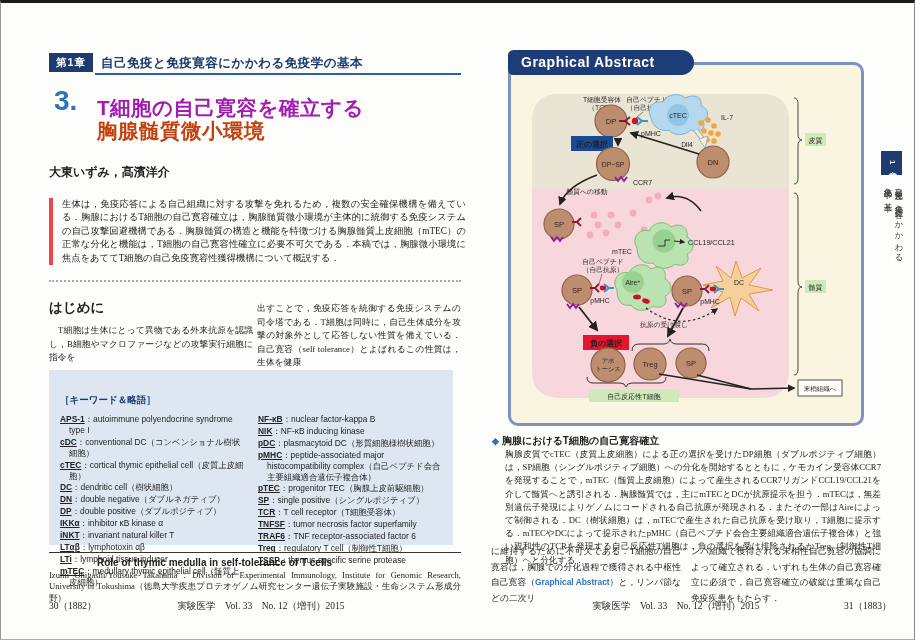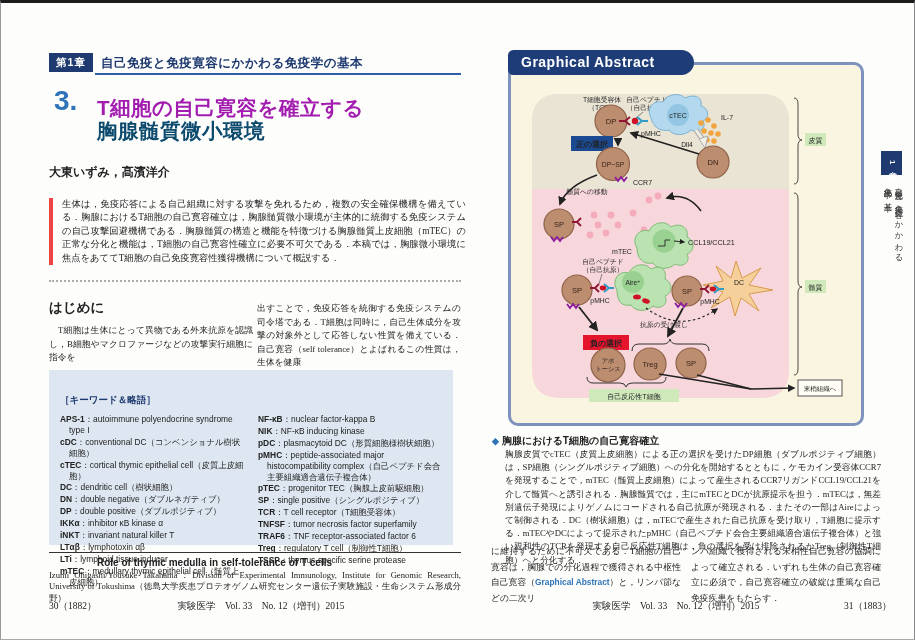--- a/index.html
+++ b/index.html
@@ -9,36 +9,36 @@
   .abs{position:absolute;}
   .serif{font-family:"Liberation Serif","DejaVu Serif",serif;}
   .just{text-align:justify;}
   
   .chapter-box{left:48px;top:50px;width:44px;height:19px;background:#1e3a70;color:#fff;
     font-size:10.5px;font-weight:bold;text-align:center;line-height:19px;letter-spacing:1px;}
   .chapter-title{left:100px;top:52px;font-size:12.5px;font-weight:bold;color:#1e3a70;letter-spacing:.5px;}
   .header-rule{left:94px;top:70px;width:366px;height:2px;background:#2e5fa3;}
   .article-num{left:53px;top:82px;font-size:28px;font-weight:bold;color:#2f74b8;}
   .title-l1{left:96px;top:91px;font-size:20.5px;font-weight:bold;color:#a21caf;letter-spacing:.5px;}
-  .title-l2{left:96px;top:114px;font-size:20.5px;font-weight:bold;color:#0c4a6e;letter-spacing:.5px;}
+  .title-l2{left:96px;top:114px;font-size:20.5px;font-weight:bold;color:#c2410c;letter-spacing:.5px;}
   .authors{left:48px;top:161px;font-size:12px;font-weight:bold;}
   .abstract{left:48px;top:195px;width:404px;border-left:4px solid #ef4444;padding-left:9px;
     font-size:9.3px;line-height:13.4px;}
   .dotted-rule{left:48px;top:277px;width:412px;border-top:2px dotted #aaa;}
   .intro-h{left:48px;top:296px;font-size:13.5px;font-weight:bold;}
   .intro-c1{left:48px;top:321px;width:204px;font-size:8.8px;line-height:13.6px;}
   .intro-c1 .indent,.intro-c2{text-indent:0;}
   .intro-c2{left:256px;top:299px;width:204px;font-size:8.8px;line-height:13.6px;}
   .kwbox{left:48px;top:367px;width:404px;height:175px;background:#dee7f1;box-sizing:border-box;padding:24px 11px;}
   .kw-head{font-size:9.5px;font-weight:bold;color:#1e3a70;}
   .kw-line{font-size:9px;line-height:12px;margin-top:2px;}
   .kw-cols{display:flex;gap:14px;margin-top:7px;}
   .kw-cols ul{margin:0;padding:0;list-style:none;width:50%;font-size:8.4px;line-height:10.9px;}
   .kw-cols li{padding-left:9px;text-indent:-9px;margin-bottom:1px;}
-  .abbr{font-family:"Liberation Sans",sans-serif;font-weight:bold;}
+  .abbr{font-family:"Liberation Sans",sans-serif;font-weight:bold;text-decoration:underline;}
   .def{font-family:Liberation Sans, sans-serif;}
   .fn-rule{left:48px;top:549px;width:412px;border-top:1px solid #333;}
   .fn-title{left:48px;top:554px;font-size:10px;font-weight:bold;padding-left:48px;}
   .fn-credit{left:48px;top:567px;width:412px;font-size:8.6px;line-height:11.4px;}
   .pgnum-l{left:48px;top:597px;font-size:9.5px;}
   .journal-l{left:130px;top:597px;width:260px;text-align:center;font-size:9.5px;}
   
   .ga-tab{left:507px;top:47px;width:186px;height:25px;background:#1e3d78;color:#fff;z-index:3;
     border-radius:6px 14px 14px 6px;font-size:14px;font-weight:bold;line-height:25px;padding-left:13px;
     letter-spacing:.5px;box-sizing:border-box;}

